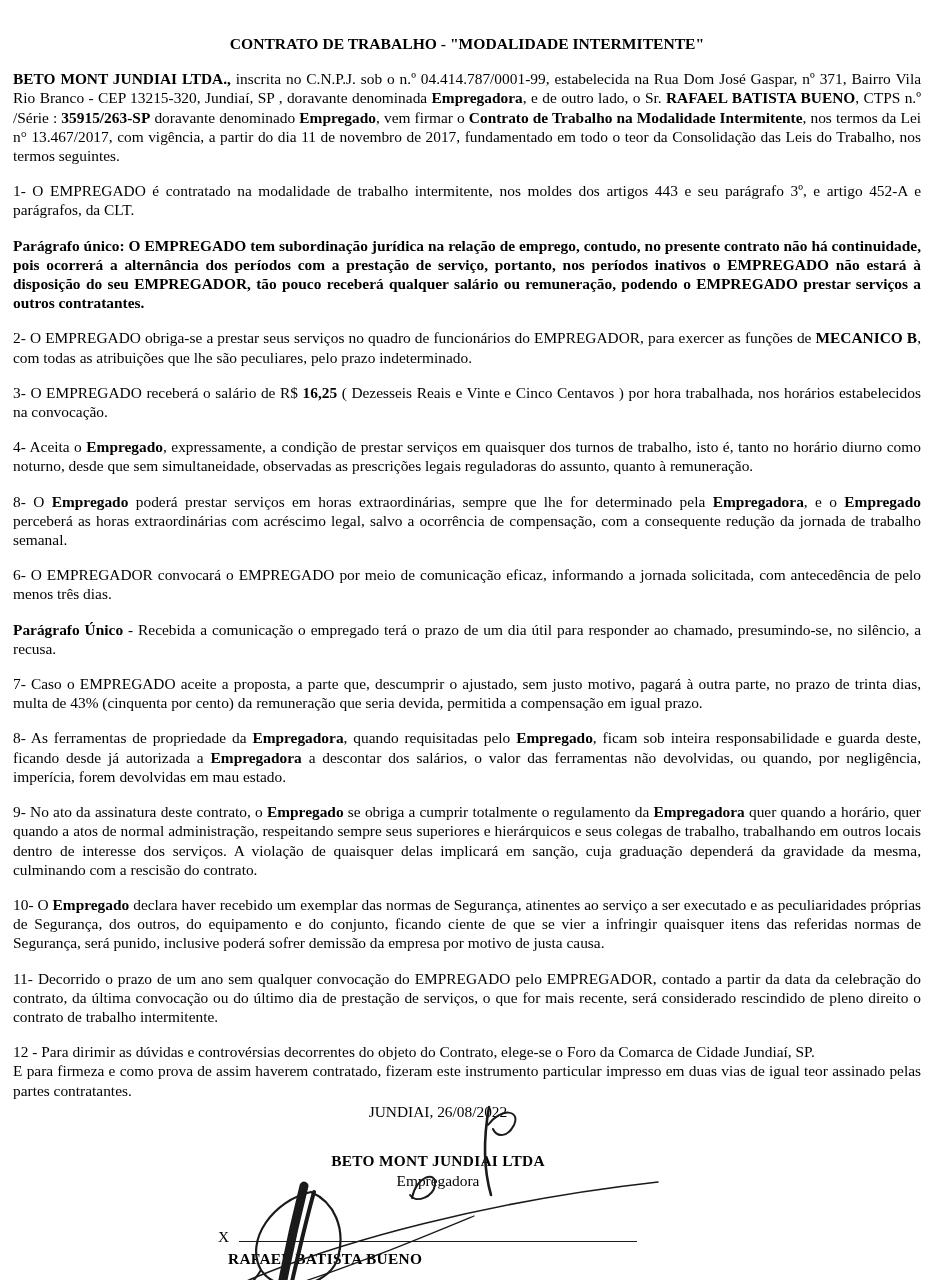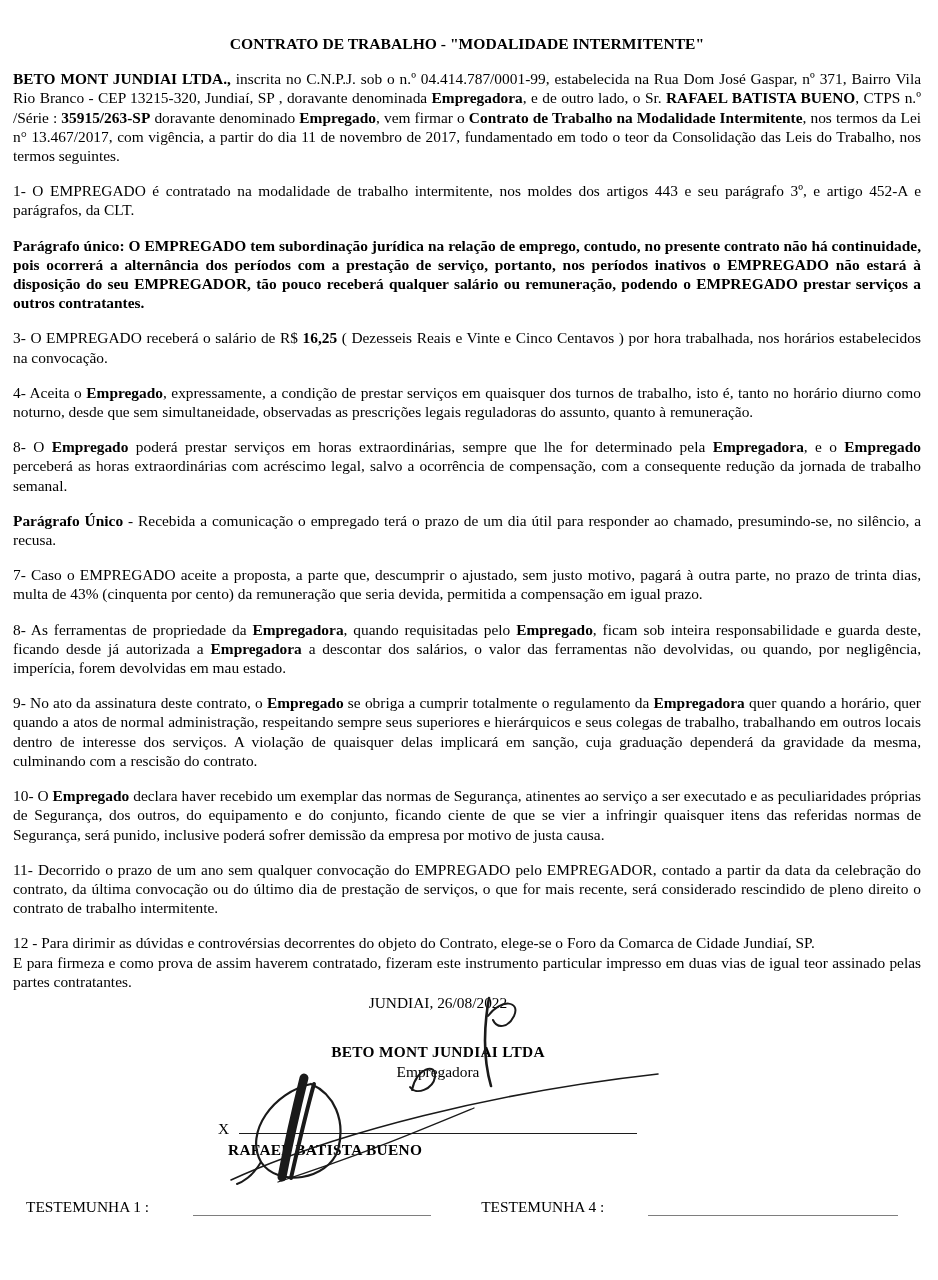--- a/index.html
+++ b/index.html
@@ -65,23 +65,25 @@
 <body>
 
 <div class="page">
   <div class="content">
 
     <div class="title">CONTRATO DE TRABALHO - "MODALIDADE INTERMITENTE"</div>
 
     <p class="para"><b>BETO MONT JUNDIAI LTDA.,</b><span> inscrita no C.N.P.J. sob o n.º 04.414.787/0001-99, estabelecida na Rua Dom José Gaspar, nº 371, Bairro Vila Rio Branco - CEP 13215-320, Jundiaí, SP , doravante denominada </span><b>Empregadora</b><span>, e de outro lado, o Sr. </span><b>RAFAEL BATISTA BUENO</b><span>, CTPS n.º /Série : </span><b>35915/263-SP</b><span> doravante denominado </span><b>Empregado</b><span>, vem firmar o </span><b>Contrato de Trabalho na Modalidade Intermitente</b><span>, nos termos da Lei n° 13.467/2017, com vigência, a partir do dia 11 de novembro de 2017, fundamentado em todo o teor da Consolidação das Leis do Trabalho, nos termos seguintes.</span></p>
     <p class="para tight"><span>1- O EMPREGADO é contratado na modalidade de trabalho intermitente, nos moldes dos artigos 443 e seu parágrafo 3º, e artigo 452-A e parágrafos, da CLT.</span></p>
     <p class="para"><b>Parágrafo único: O EMPREGADO tem subordinação jurídica na relação de emprego, contudo, no presente contrato não há continuidade, pois ocorrerá a alternância dos períodos com a prestação de serviço, portanto, nos períodos inativos o EMPREGADO não estará à disposição do seu EMPREGADOR, tão pouco receberá qualquer salário ou remuneração, podendo o EMPREGADO prestar serviços a outros contratantes.</b></p>
+    <p class="para"><span>2- O EMPREGADO obriga-se a prestar seus serviços no quadro de funcionários do EMPREGADOR, para exercer as funções de </span><b>MECANICO B</b><span>, com todas as atribuições que lhe são peculiares, pelo prazo indeterminado.</span></p>
     <p class="para"><span>3- O EMPREGADO receberá o salário de R$ </span><b>16,25</b><span> ( Dezesseis Reais  e Vinte e Cinco Centavos  ) por hora trabalhada, nos horários estabelecidos na convocação.</span></p>
     <p class="para"><span>4- Aceita o </span><b>Empregado</b><span>, expressamente, a condição de prestar serviços em quaisquer dos turnos de trabalho, isto é, tanto no horário diurno como noturno, desde que sem simultaneidade, observadas as prescrições legais reguladoras do assunto, quanto à remuneração.</span></p>
     <p class="para"><span>8- O </span><b>Empregado</b><span> poderá prestar serviços em horas extraordinárias, sempre que lhe for determinado pela </span><b>Empregadora</b><span>, e o </span><b>Empregado</b><span> perceberá as horas extraordinárias com acréscimo legal, salvo a ocorrência de compensação, com a consequente redução da jornada de trabalho semanal.</span></p>
+    <p class="para"><span>6- O EMPREGADOR convocará o EMPREGADO por meio de comunicação eficaz, informando a jornada solicitada, com antecedência de pelo menos três dias.</span></p>
     <p class="para"><b>Parágrafo Único</b><span> - Recebida a comunicação o empregado terá o prazo de um dia útil para responder ao chamado, presumindo-se, no silêncio, a recusa.</span></p>
     <p class="para"><span>7- Caso o EMPREGADO aceite a proposta, a parte que, descumprir o ajustado,  sem justo motivo, pagará à outra parte, no prazo de trinta dias, multa de 43% (cinquenta por cento) da remuneração que seria devida, permitida a compensação em igual prazo.</span></p>
     <p class="para"><span>8- As ferramentas de propriedade da </span><b>Empregadora</b><span>, quando requisitadas pelo </span><b>Empregado</b><span>, ficam sob inteira responsabilidade e guarda deste, ficando desde já autorizada a </span><b>Empregadora</b><span> a descontar dos salários, o valor das ferramentas não devolvidas, ou quando, por negligência, imperícia, forem devolvidas em mau estado.</span></p>
     <p class="para"><span>9- No ato da assinatura deste contrato, o </span><b>Empregado</b><span> se obriga a cumprir totalmente o regulamento da </span><b>Empregadora</b><span> quer quando a horário, quer quando a atos de normal administração, respeitando sempre seus superiores e hierárquicos e seus colegas de trabalho, trabalhando em outros locais dentro de interesse dos serviços. A violação de quaisquer delas implicará em sanção, cuja graduação dependerá da gravidade da mesma, culminando com a rescisão do contrato.</span></p>
     <p class="para"><span>10- O </span><b>Empregado</b><span> declara haver recebido um exemplar das normas de Segurança, atinentes ao serviço a ser executado e as peculiaridades próprias de Segurança, dos outros, do equipamento e do conjunto, ficando ciente de que se vier a infringir quaisquer itens das referidas normas de Segurança, será punido, inclusive poderá sofrer demissão da empresa por motivo de justa causa.</span></p>
     <p class="para"><span>11- Decorrido o prazo de um ano sem qualquer convocação do EMPREGADO pelo EMPREGADOR, contado a partir da data da celebração do contrato, da última convocação ou do último dia de prestação de serviços, o que for mais recente, será considerado rescindido de pleno direito o contrato de trabalho intermitente.</span></p>
     <p class="para tight"><span>12 - Para dirimir as dúvidas e controvérsias decorrentes do objeto do Contrato, elege-se o Foro da Comarca de Cidade Jundiaí, SP.</span><br><span>E para firmeza e como prova de assim haverem contratado, fizeram este instrumento particular impresso em duas vias de igual teor assinado pelas partes contratantes.</span></p>
 
     <div class="closing-center">
       <div class="dateline">JUNDIAI, 26/08/2022</div>

